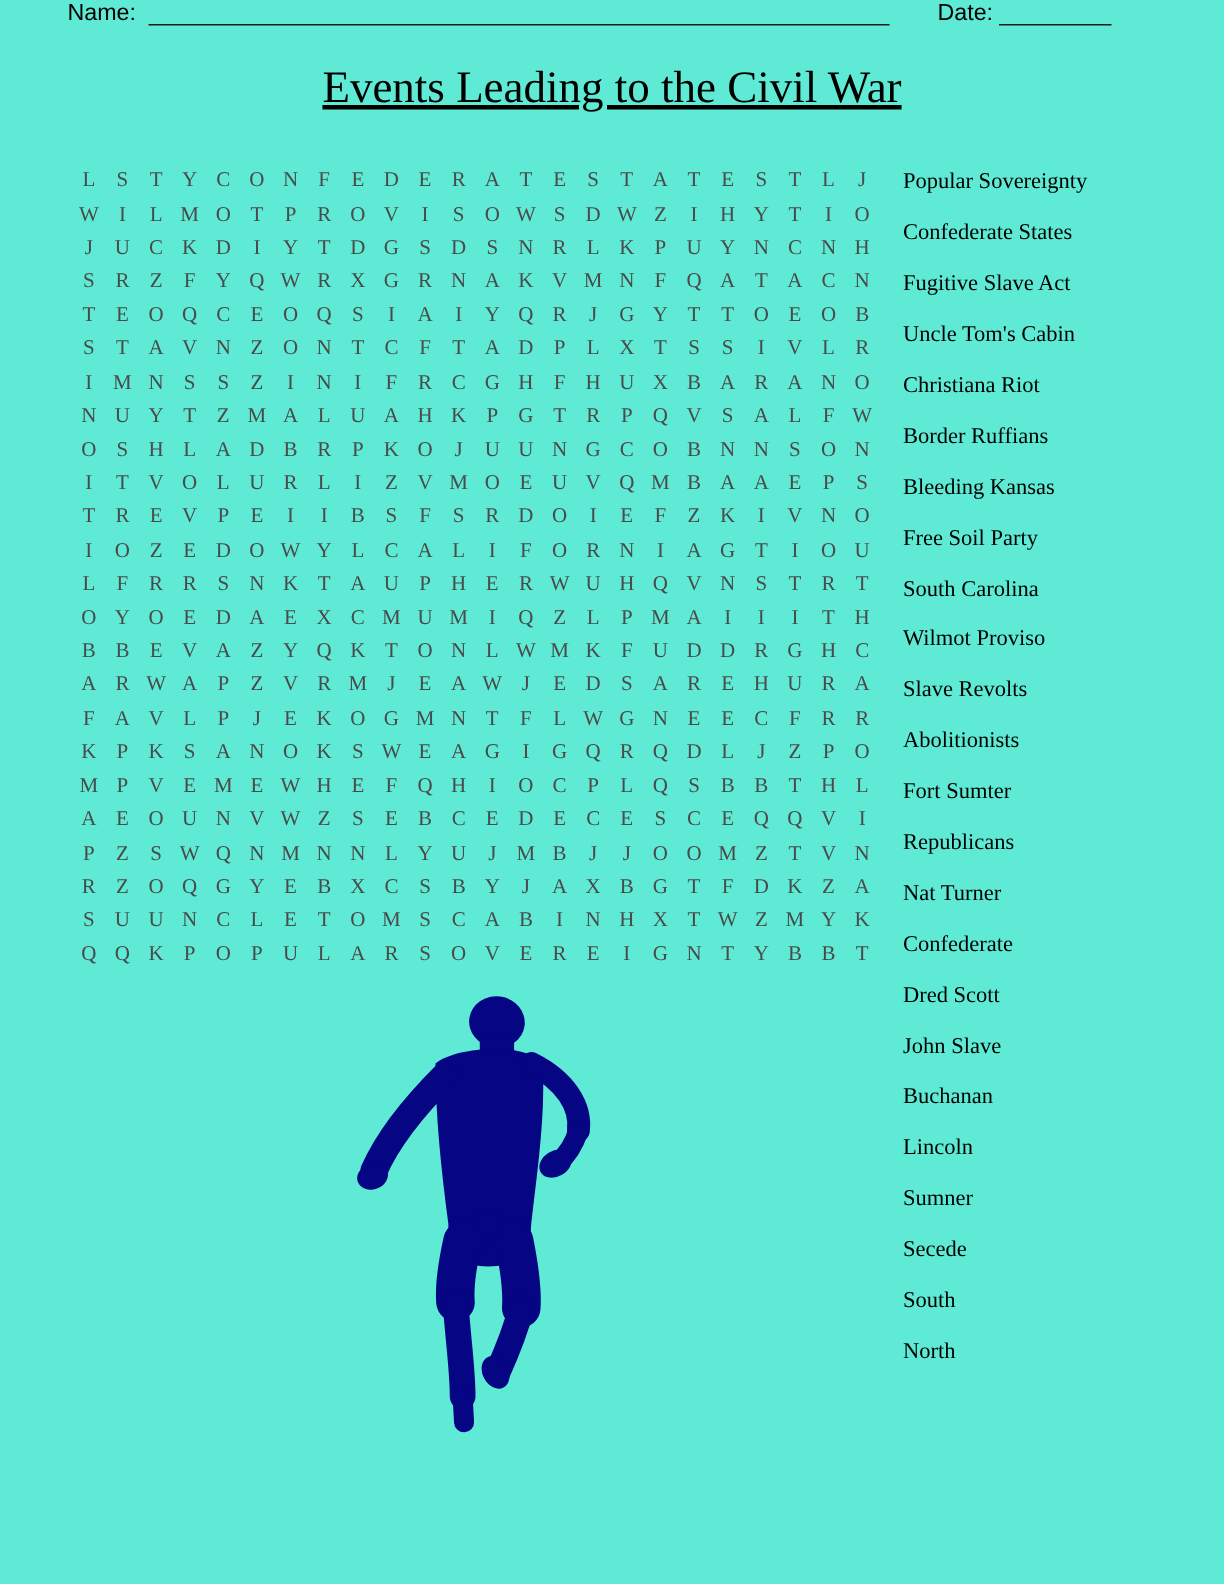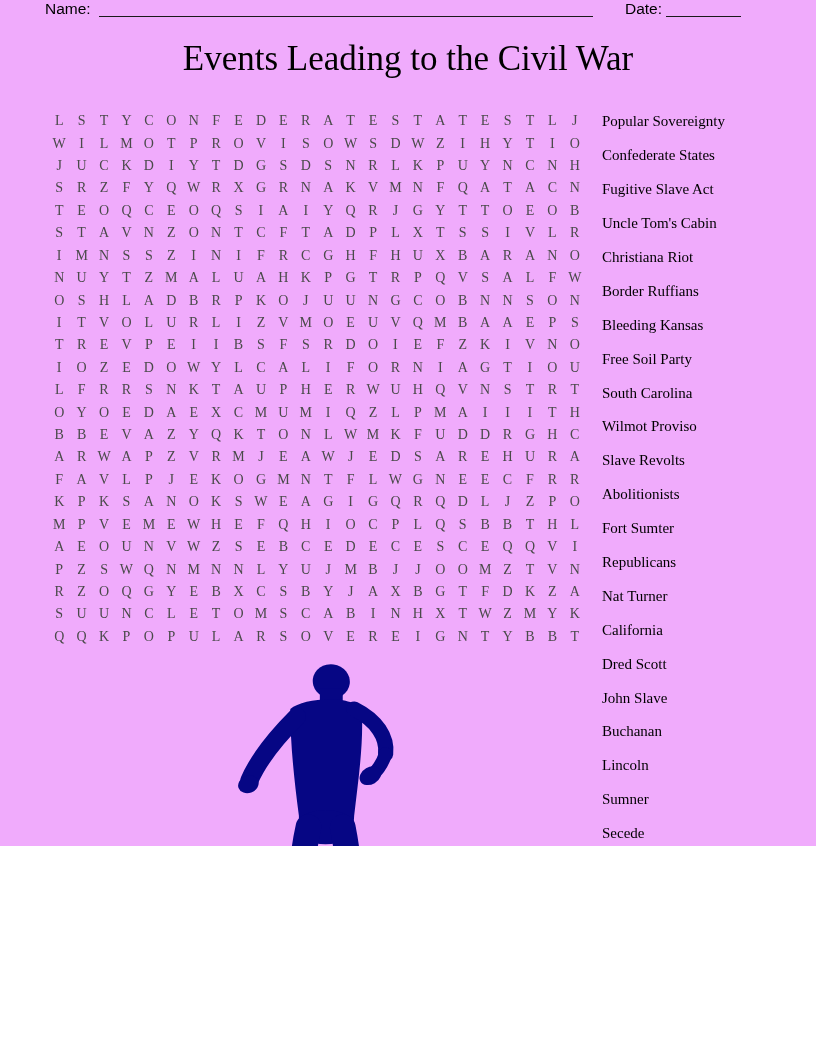--- a/index.html
+++ b/index.html
@@ -1,20 +1,20 @@
 <!DOCTYPE html>
 <html><head>
 <meta charset="utf-8">
 <style>
   html, body { margin: 0; padding: 0; background: #fff; }
   .page {
     position: relative;
     width: 816px;
-    height: 846px;
-    background: #f0abfc;
+    height: 1056px;
+    background: #5eead4;
     overflow: hidden;
     font-family: "Liberation Sans", sans-serif;
   }
   
   .hdr-label {
     position: absolute;
     top: 0px;
     font-size: 15.5px;
     color: #000;
   }
@@ -31,24 +31,25 @@
   
   .title {
     position: absolute;
     top: 30px;
     left: 0;
     width: 100%;
     margin: 0;
     text-align: center;
     font-family: "Liberation Serif", serif;
     font-weight: 400;
-    font-size: 35px;
+    font-size: 30px;
     line-height: 58px;
     color: #000;
     white-space: nowrap;
+    text-decoration: underline;
   }
   
   .grid {
     position: absolute;
     left: 48px;
     top: 110px;
     width: 538px;
     height: 538px;
     display: grid;
     grid-template-columns: repeat(24, 1fr);
@@ -691,21 +692,21 @@
       <li>Border Ruffians</li>
       <li>Bleeding Kansas</li>
       <li>Free Soil Party</li>
       <li>South Carolina</li>
       <li>Wilmot Proviso</li>
       <li>Slave Revolts</li>
       <li>Abolitionists</li>
       <li>Fort Sumter</li>
       <li>Republicans</li>
       <li>Nat Turner</li>
-      <li>California</li>
+      <li>Confederate</li>
       <li>Dred Scott</li>
       <li>John Slave</li>
       <li>Buchanan</li>
       <li>Lincoln</li>
       <li>Sumner</li>
       <li>Secede</li>
       <li>South</li>
       <li>North</li>
     </ul>
 

